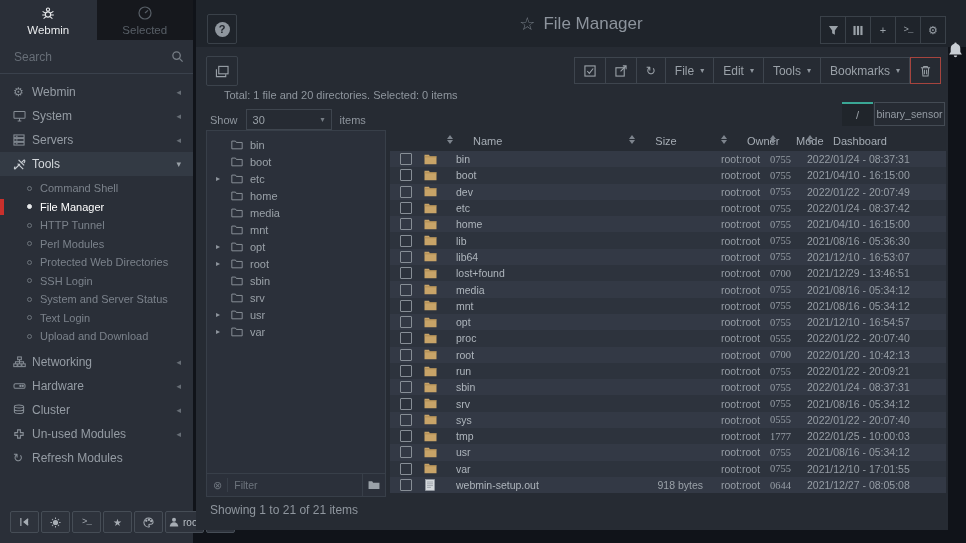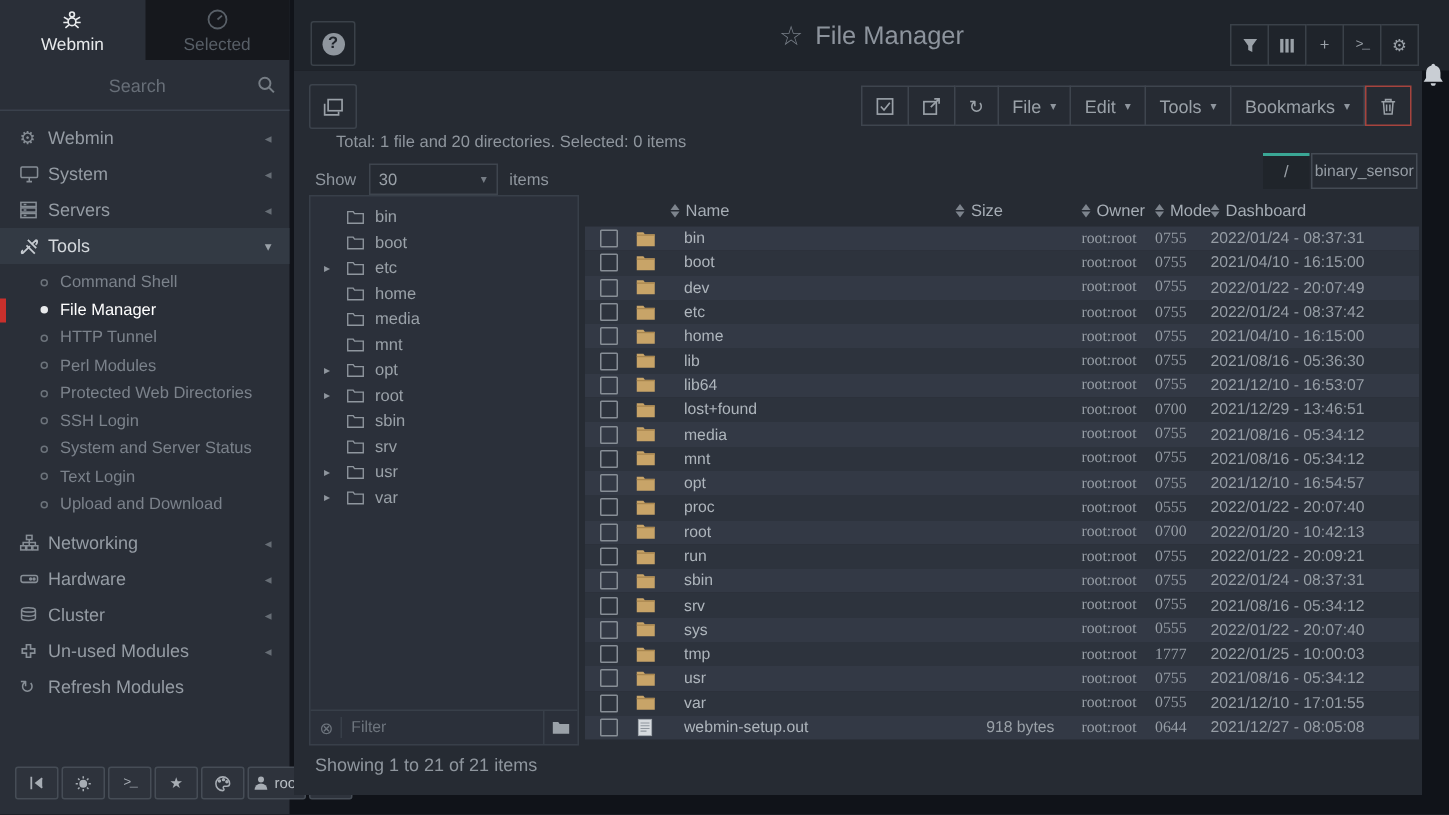--- a/index.html
+++ b/index.html
@@ -10,21 +10,21 @@
   }
   svg{display:block}
   
   .sidebar{position:absolute;left:0;top:0;width:193px;height:543px;background:#2a2f38;}
   .side-tabs{display:flex;height:40px;}
   .side-tab{flex:1;display:flex;flex-direction:column;align-items:center;justify-content:center;gap:2px;cursor:pointer;}
   .tab-webmin{background:#2a2f38;color:#e8eaec;}
   .tab-dashboard{background:#16181d;color:#585f67;}
   .side-tab .tab-label{font-size:11.5px;margin-top:1px;}
   .search-row{height:33px;display:flex;align-items:center;border-bottom:1px solid #3a414c;padding:0 12px;}
-  .search-row input{flex:1;background:transparent;border:none;outline:none;color:#9aa1a8;font-size:12px;font-family:"Liberation Sans",sans-serif;text-align:center;}
+  .search-row input{flex:1;background:transparent;border:none;outline:none;color:#9aa1a8;font-size:12px;font-family:"Liberation Sans",sans-serif;}
   .search-row input::placeholder{color:#676e77;}
   .menu{margin-top:6px;}
   .s-item{display:flex;align-items:center;height:24px;padding:0 12px 0 13px;color:#959ca4;font-size:12px;cursor:pointer;}
   .s-item .s-ico{width:19px;color:#878e96;font-size:12px;display:flex;align-items:center;}
   .s-item .s-caret{margin-left:auto;color:#666d75;font-size:9px;}
   .s-item.open{background:#333a44;color:#d4d8dc;}
   .s-item.open .s-caret{font-size:9px;color:#9aa1a8;}
   .submenu{padding:3px 0 4px 0;}
   .s-sub{display:flex;align-items:center;height:18.5px;padding-left:40px;color:#7b828b;font-size:11px;position:relative;cursor:pointer;}
   .s-sub .s-bullet{position:absolute;left:27px;width:5px;height:5px;border:1px solid #6c737b;border-radius:50%;box-sizing:border-box;}
@@ -82,36 +82,36 @@
   .filter-row{height:22px;border-top:1px solid #383f49;display:flex;align-items:center;padding-left:6px;}
   .filter-clear{color:#6d747d;font-size:11px;cursor:pointer;}
   .filter-row input{flex:1;background:transparent;border:none;outline:none;color:#9aa1a8;font-size:10.5px;
     padding-left:6px;border-left:1px solid #383f49;margin-left:5px;font-family:"Liberation Sans",sans-serif;min-width:0;}
   .filter-row input::placeholder{color:#6d747d;}
   .filter-folder-btn{width:22px;height:100%;border-left:1px solid #383f49;display:flex;align-items:center;justify-content:center;cursor:pointer;}
   
   .table-wrap{position:absolute;left:194px;top:83px;width:556px;}
   .t-grid{display:grid;grid-template-columns:28px 24px 161px 100px 67px 37px 1fr;align-items:center;}
   .t-header{height:21px;color:#a6adb5;font-size:11px;}
-  .hcell{display:flex;align-items:center;gap:4px;}
+  .hcell{display:flex;align-items:flex-start;gap:20px;}
   .hcell.h-name{padding-left:5px;}
   .hcell.h-size{justify-content:center;}
   .hcell.h-owner{padding-left:18px;}
   .sort{display:inline-flex;flex-direction:column;line-height:0;gap:1px;cursor:pointer;}
   .sort i{display:block;width:0;height:0;border-left:3px solid transparent;border-right:3px solid transparent;}
   .sort .su{border-bottom:4px solid #7d848d;}
   .sort .sd{border-top:4px solid #7d848d;}
   .t-row{height:16.3px;font-size:10.5px;cursor:pointer;}
   .t-row.odd{background:#333945;}
   .t-row.even{background:#2d333d;}
   .cb-cell{display:flex;justify-content:flex-end;padding-right:6px;}
   .cb{width:10px;height:10px;border:1px solid #878e96;border-radius:1px;background:transparent;cursor:pointer;}
   .c-name{color:#aeb5bc;padding-left:14px;overflow:hidden;white-space:nowrap;}
   .c-size{color:#9aa1a8;text-align:right;}
-  .c-owner{color:#969da5;padding-left:18px;font-family:Liberation Serif, serif;}
+  .c-owner{color:#969da5;padding-left:18px;}
   .c-mode{color:#969da5;font-family:Liberation Serif, serif;}
   .c-mod{color:#969da5;}
   .t-ico{display:flex;justify-content:center;}
   .t-row .ico-file{display:none;}
   .t-row.is-file .ico-file{display:block;}
   .showing-line{position:absolute;left:14px;top:456px;color:#8f969e;font-size:12px;}
 </style>
 </head>
 <body>
 

